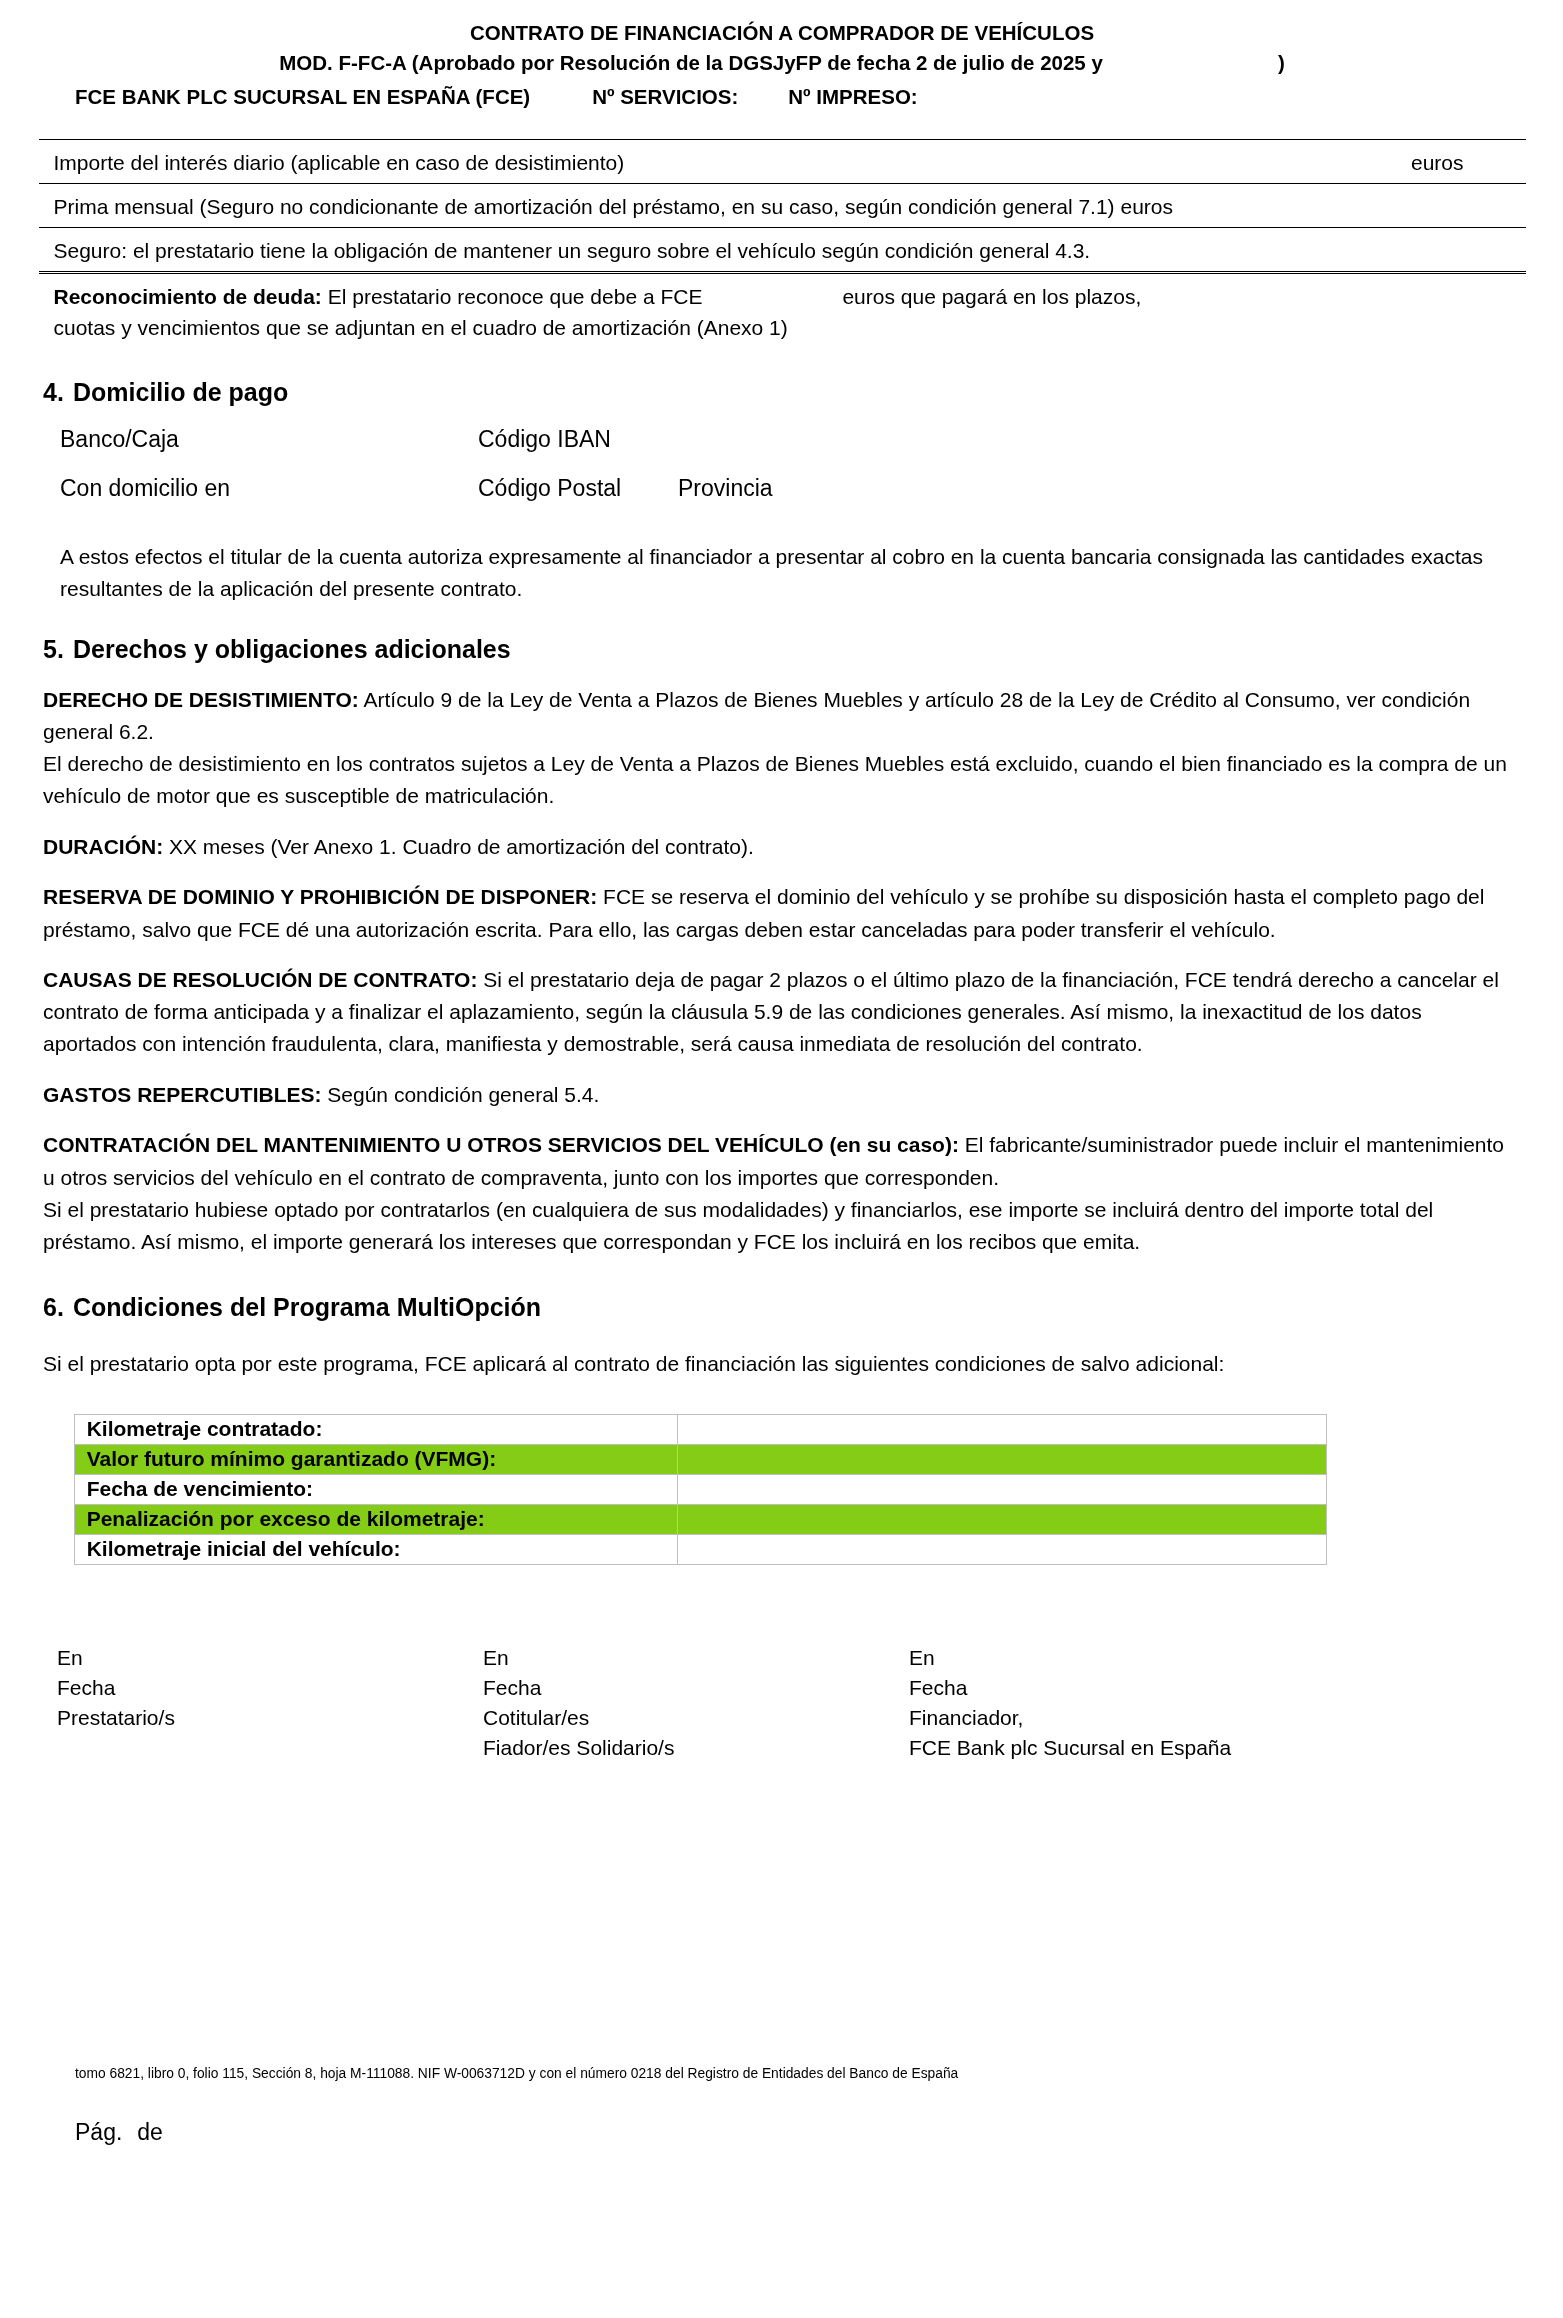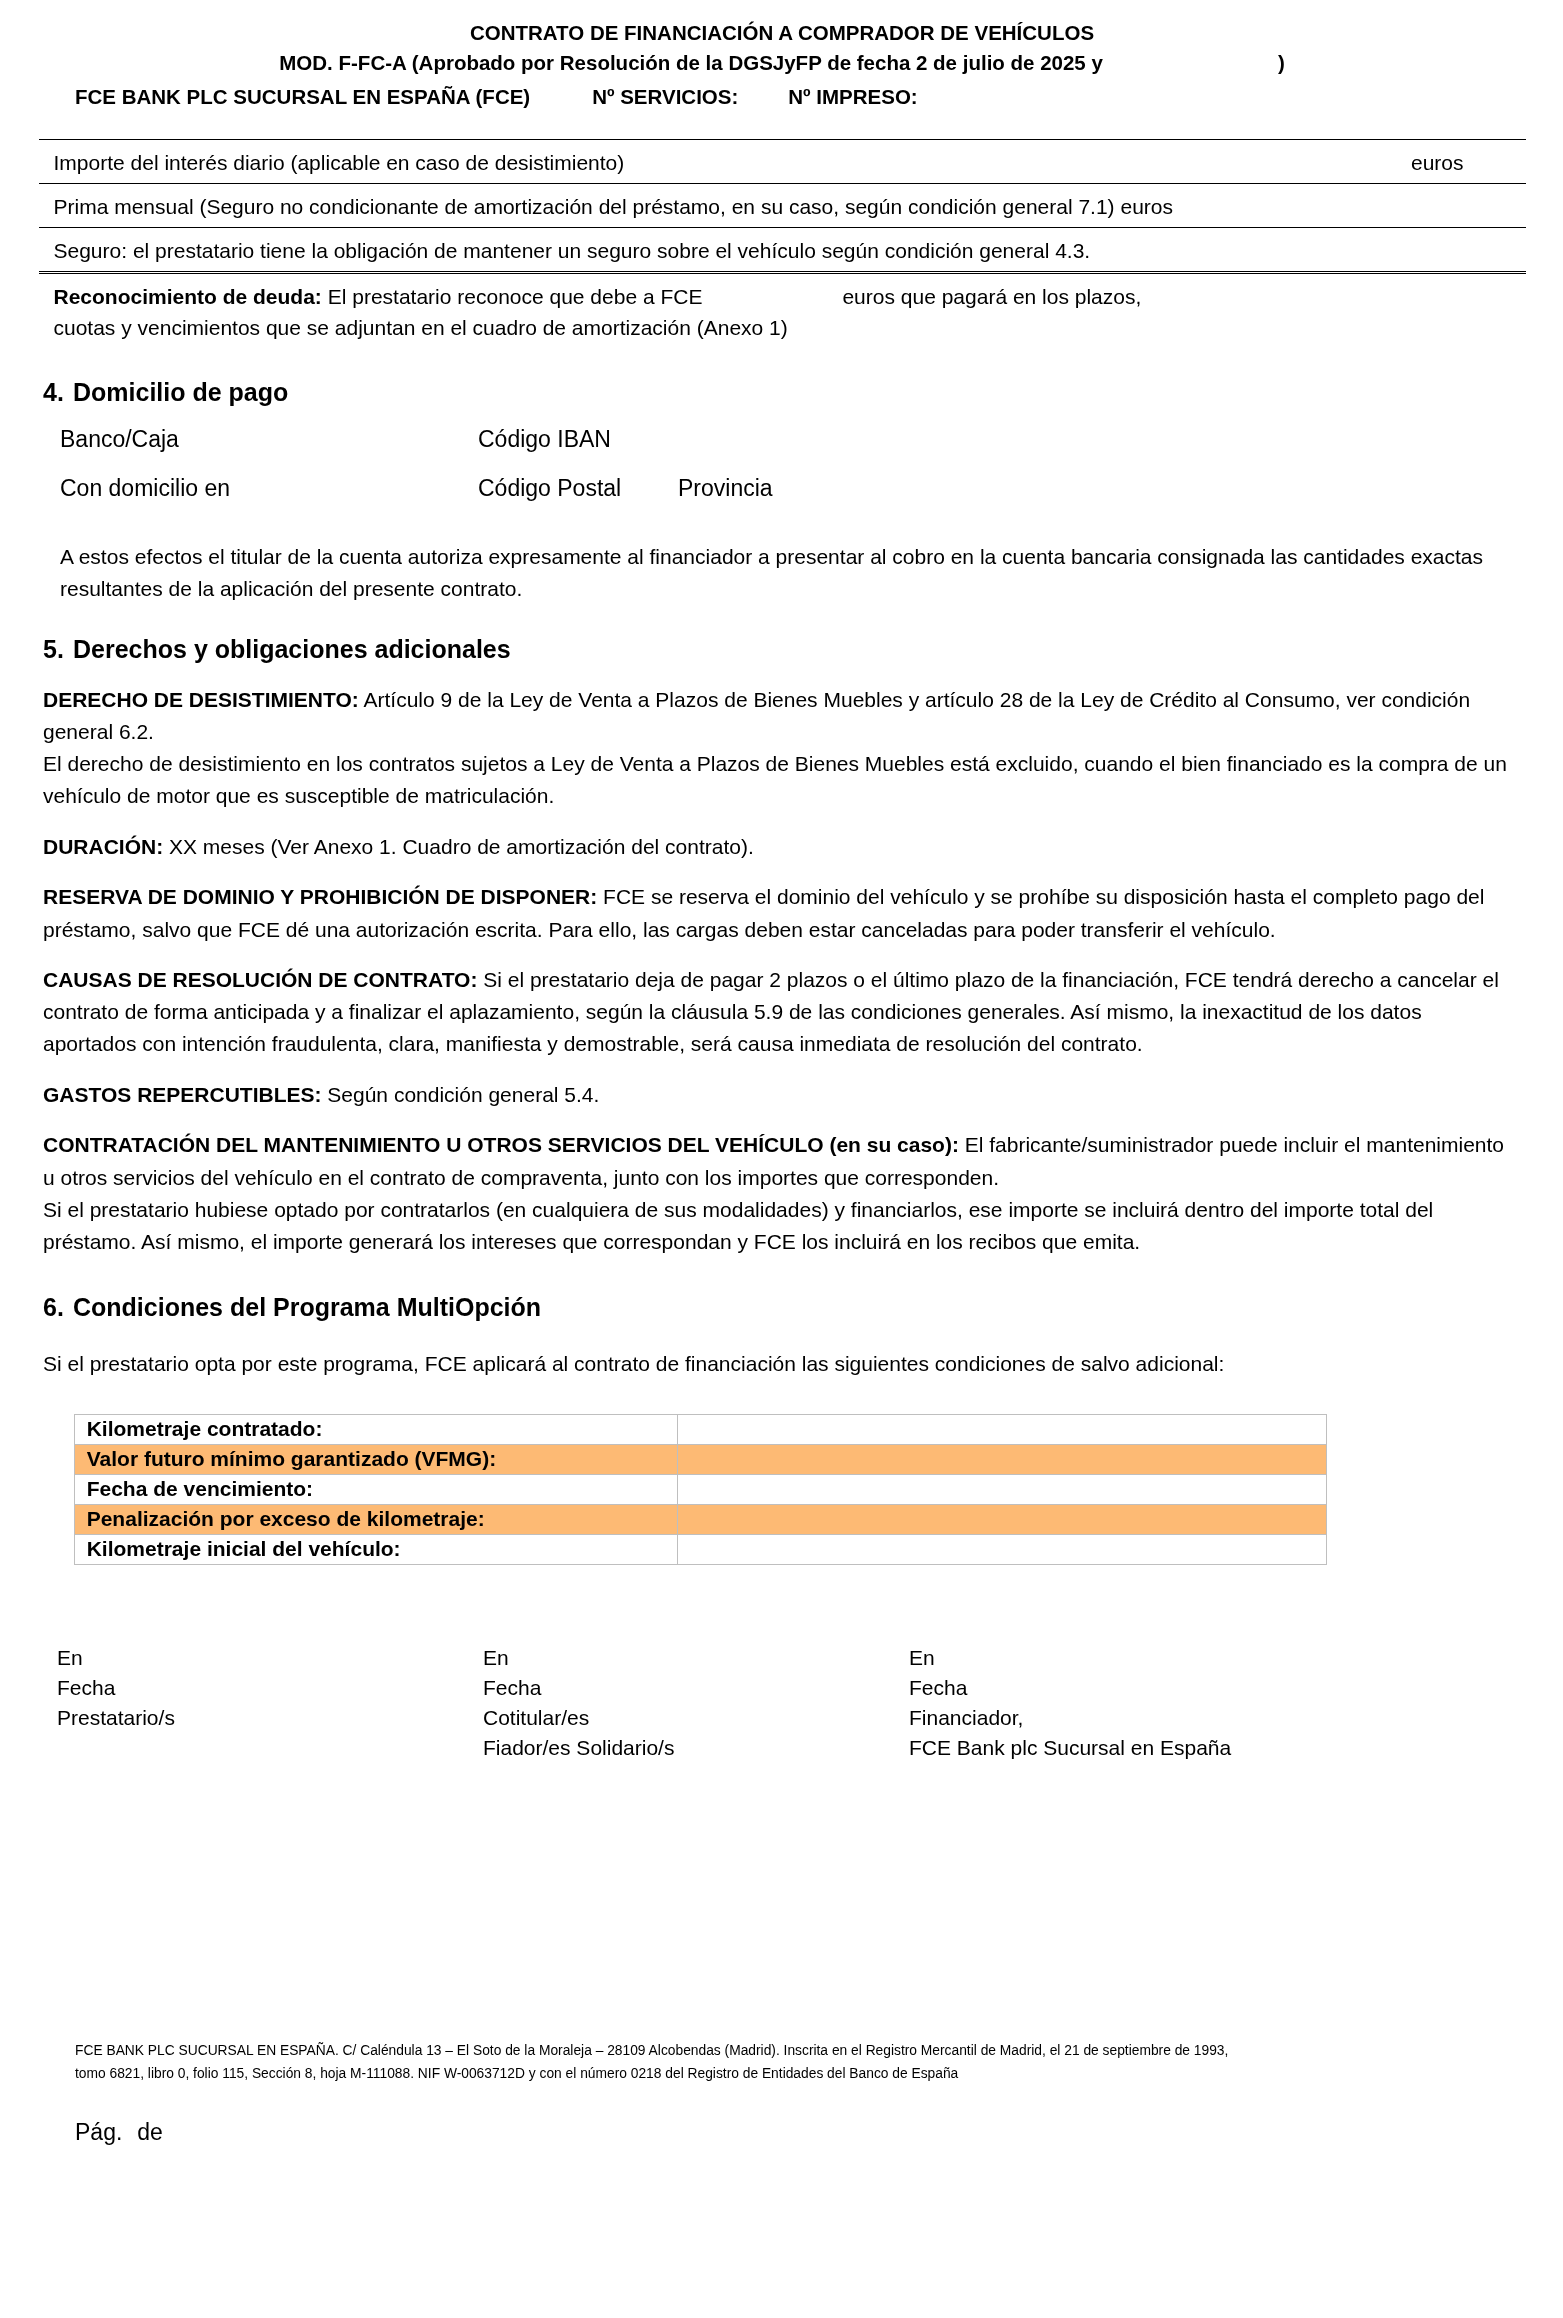--- a/index.html
+++ b/index.html
@@ -119,21 +119,21 @@
     padding: 2.5px 0 2.5px 11.7px;
     font-size: 21px;
     font-weight: bold;
     vertical-align: middle;
   }
   table.mo td.val {
     width: 635px;
     padding: 2.5px 6.7px;
     font-weight: normal;
   }
-  table.mo tr.alt td { background: #fdba74; }
+  table.mo tr.alt td { background: #84cc16; }
 
   
   .sign-block {
     display: flex;
     margin-top: 78px;
     padding-left: 57px;
     font-size: 21px;
     line-height: 1.44;
   }
   .sign-col { width: 426px; }
@@ -295,21 +295,20 @@
     <div class="sign-col">
       <span class="ln">En</span>
       <span class="ln">Fecha</span>
       <span class="ln">Financiador,</span>
       <span class="ln">FCE Bank plc Sucursal en España</span>
     </div>
   </div>
 
   <div class="footer">
     <div class="footer-legal">
-      <div>FCE BANK PLC SUCURSAL EN ESPAÑA. C/ Caléndula 13 – El Soto de la Moraleja – 28109 Alcobendas (Madrid). Inscrita en el Registro Mercantil de Madrid, el 21 de septiembre de 1993,</div>
       <div>tomo 6821, libro 0, folio 115, Sección 8, hoja M-111088. NIF W-0063712D y con el número 0218 del Registro de Entidades del Banco de España</div>
     </div>
     <div class="footer-page">
       <span>Pág.</span><span class="pg-gap"></span><span>de</span>
     </div>
   </div>
 
 </div>
 
 

